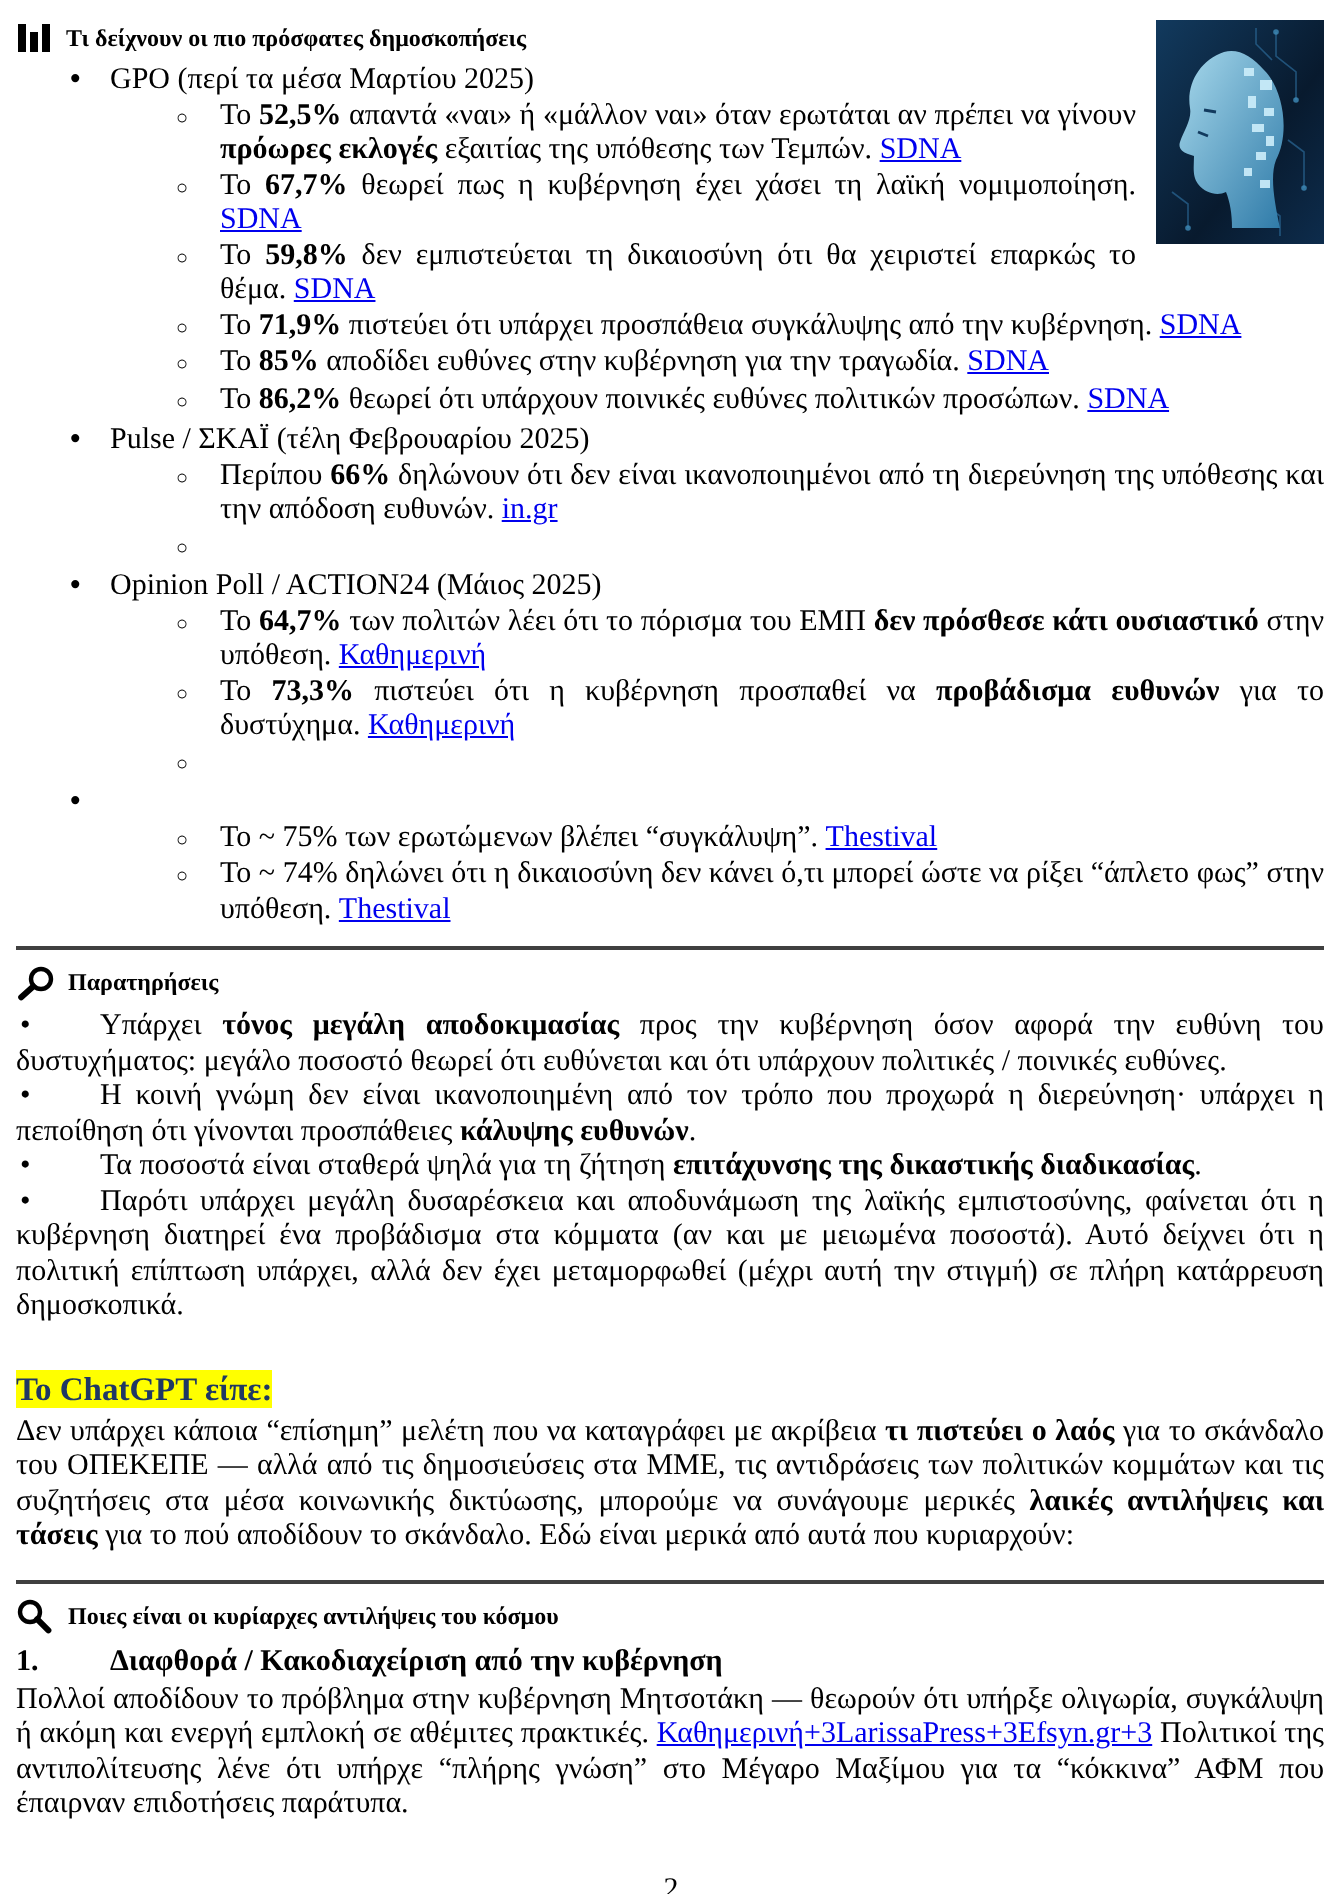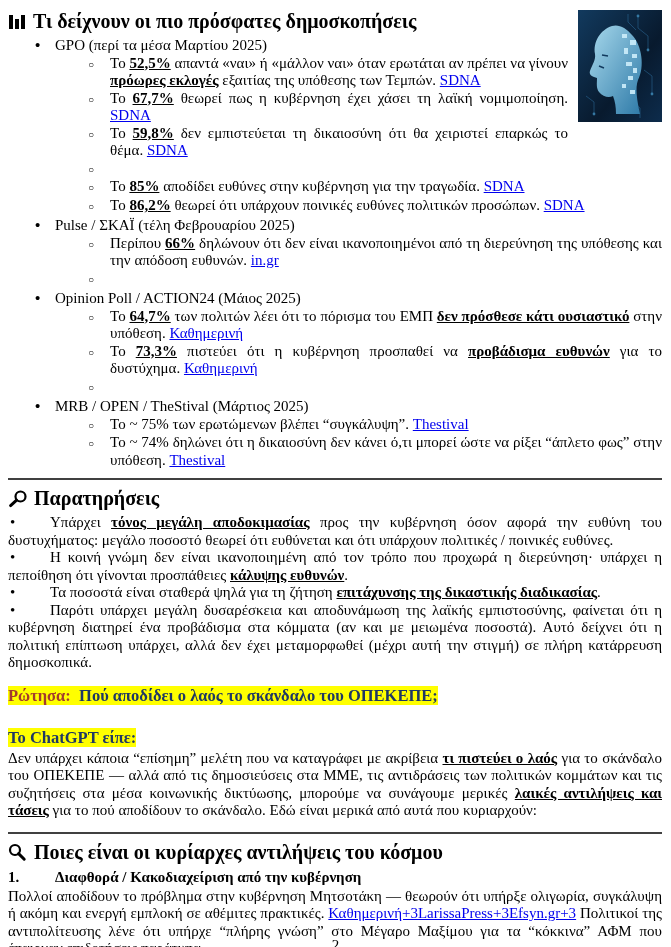--- a/index.html
+++ b/index.html
@@ -2,27 +2,27 @@
 <html style="--link: #0000EE; --highlight: #FFFF00; --ask_label: #A33B2E; --ask_text: #1F3864;"><head>
 <meta charset="utf-8">
 <style>
   html,body{margin:0;padding:0;}
   body{
     width:671px;height:947px;overflow:hidden;background:#ffffff;
     font-family:"Liberation Serif","DejaVu Serif",serif;
     font-size:15px;color:#000;position:relative;
   }
   .page{padding:8px 9px 0 8px;}
-  .b{font-weight:bold;text-decoration:underline;}
+  .b{font-weight:bold;}
   .i{font-style:italic;}
   a.lnk{color:var(--link,#0000EE);text-decoration:underline;cursor:pointer;}
   
   .hero{float:right;width:84px;height:112px;margin:2px 0 8px 10px;}
   
-  .sec-head{display:flex;align-items:center;gap:7px;font-size:20px;font-weight:bold;margin:2px 0 4px 0;}
+  .sec-head{display:flex;align-items:center;gap:7px;font-size:12px;font-weight:bold;margin:2px 0 4px 0;}
   .sec-head svg{flex:0 0 auto;}
   
   .group-head{display:flex;padding-left:27px;line-height:17.5px;margin-top:2px;}
   .disc{width:20px;font-weight:bold;}
   .group-title{font-weight:normal;}
   .sub{display:flex;padding-left:80px;line-height:17.5px;}
   .circ{width:22px;font-size:10px;padding-top:1px;}
   .sub-text{flex:1;text-align:justify;}
   hr.rule{border:none;border-top:2px solid #404040;margin:9px 0 7px 0;}
   
@@ -110,20 +110,21 @@
     <div class="sub">
         <span class="circ">○</span>
         <div class="sub-text"><span>Το </span><span class="b">67,7%</span><span> θεωρεί πως η κυβέρνηση έχει χάσει τη λαϊκή νομιμοποίηση. </span><a href="#" class="lnk">SDNA</a></div>
       </div>
     <div class="sub">
         <span class="circ">○</span>
         <div class="sub-text"><span>Το </span><span class="b">59,8%</span><span> δεν εμπιστεύεται τη δικαιοσύνη ότι θα χειριστεί επαρκώς το θέμα. </span><a href="#" class="lnk">SDNA</a></div>
       </div>
     <div class="sub">
         <span class="circ">○</span>
+        <div class="sub-text"><span>Το </span><span class="b">71,9%</span><span> πιστεύει ότι υπάρχει προσπάθεια συγκάλυψης από την κυβέρνηση. </span><a href="#" class="lnk">SDNA</a></div>
       </div>
     <div class="sub">
         <span class="circ">○</span>
         <div class="sub-text"><span>Το </span><span class="b">85%</span><span> αποδίδει ευθύνες στην κυβέρνηση για την τραγωδία. </span><a href="#" class="lnk">SDNA</a></div>
       </div>
     <div class="sub">
         <span class="circ">○</span>
         <div class="sub-text"><span>Το </span><span class="b">86,2%</span><span> θεωρεί ότι υπάρχουν ποινικές ευθύνες πολιτικών προσώπων. </span><a href="#" class="lnk">SDNA</a></div>
       </div>
   </div>
@@ -156,21 +157,20 @@
         <div class="sub-text"><span>Το </span><span class="b">73,3%</span><span> πιστεύει ότι η κυβέρνηση προσπαθεί να </span><span class="b">προβάδισμα ευθυνών</span><span> για το δυστύχημα. </span><a href="#" class="lnk">Καθημερινή</a></div>
       </div>
     <div class="sub">
         <span class="circ">○</span>
       </div>
   </div>
 
   <div>
     <div class="group-head">
       <span class="disc">•</span>
-      <span class="group-title">MRB / OPEN / TheStival (Μάρτιος 2025)</span>
     </div>
     <div class="sub">
         <span class="circ">○</span>
         <div class="sub-text"><span>Το ~ 75% των ερωτώμενων βλέπει “συγκάλυψη”. </span><a href="#" class="lnk">Thestival</a></div>
       </div>
     <div class="sub">
         <span class="circ">○</span>
         <div class="sub-text"><span>Το ~ 74% δηλώνει ότι η δικαιοσύνη δεν κάνει ό,τι μπορεί ώστε να ρίξει “άπλετο φως” στην υπόθεση. </span><a href="#" class="lnk">Thestival</a></div>
       </div>
   </div>
@@ -182,23 +182,20 @@
       <circle cx="12.5" cy="7.5" r="5" stroke="#000" stroke-width="2.2"></circle>
       <line x1="8.6" y1="11.2" x2="2.6" y2="16.6" stroke="#000" stroke-width="3" stroke-linecap="round"></line>
     </svg>
     <span>Παρατηρήσεις</span>
   </div>
   <p class="obs-p"><span class="obs-bullet">•</span><span><span>Υπάρχει </span><span class="b">τόνος μεγάλη αποδοκιμασίας</span><span> προς την κυβέρνηση όσον αφορά την ευθύνη του δυστυχήματος: μεγάλο ποσοστό θεωρεί ότι ευθύνεται και ότι υπάρχουν πολιτικές / ποινικές ευθύνες.</span></span></p>
   <p class="obs-p"><span class="obs-bullet">•</span><span><span>Η κοινή γνώμη δεν είναι ικανοποιημένη από τον τρόπο που προχωρά η διερεύνηση· υπάρχει η πεποίθηση ότι γίνονται προσπάθειες </span><span class="b">κάλυψης ευθυνών</span><span>.</span></span></p>
   <p class="obs-p"><span class="obs-bullet">•</span><span><span>Τα ποσοστά είναι σταθερά ψηλά για τη ζήτηση </span><span class="b">επιτάχυνσης της δικαστικής διαδικασίας</span><span>.</span></span></p>
   <p class="obs-p"><span class="obs-bullet">•</span><span><span>Παρότι υπάρχει μεγάλη δυσαρέσκεια και αποδυνάμωση της λαϊκής εμπιστοσύνης, φαίνεται ότι η κυβέρνηση διατηρεί ένα προβάδισμα στα κόμματα (αν και με μειωμένα ποσοστά). Αυτό δείχνει ότι η πολιτική επίπτωση υπάρχει, αλλά δεν έχει μεταμορφωθεί (μέχρι αυτή την στιγμή) σε πλήρη κατάρρευση δημοσκοπικά.</span></span></p>
 
-  <div class="hl-row">
-    <span class="hl"><span class="ask-label">Ρώτησα:</span><span class="ask-q">&nbsp; Πού αποδίδει ο λαός το σκάνδαλο του ΟΠΕΚΕΠΕ;</span></span>
-  </div>
 
   <div class="hl-row" style="margin-top:22px;">
     <span class="hl gpt-label">Το ChatGPT είπε:</span>
   </div>
 
   <p class="body-p"><span>Δεν υπάρχει κάποια “επίσημη” μελέτη που να καταγράφει με ακρίβεια </span><span class="b">τι πιστεύει ο λαός</span><span> για το σκάνδαλο του ΟΠΕΚΕΠΕ — αλλά από τις δημοσιεύσεις στα ΜΜΕ, τις αντιδράσεις των πολιτικών κομμάτων και τις συζητήσεις στα μέσα κοινωνικής δικτύωσης, μπορούμε να συνάγουμε μερικές </span><span class="b">λαικές αντιλήψεις και τάσεις</span><span> για το πού αποδίδουν το σκάνδαλο. Εδώ είναι μερικά από αυτά που κυριαρχούν:</span></p>
 
   <hr class="rule" style="margin-top:12px;">
 
   <div class="sec-head">

